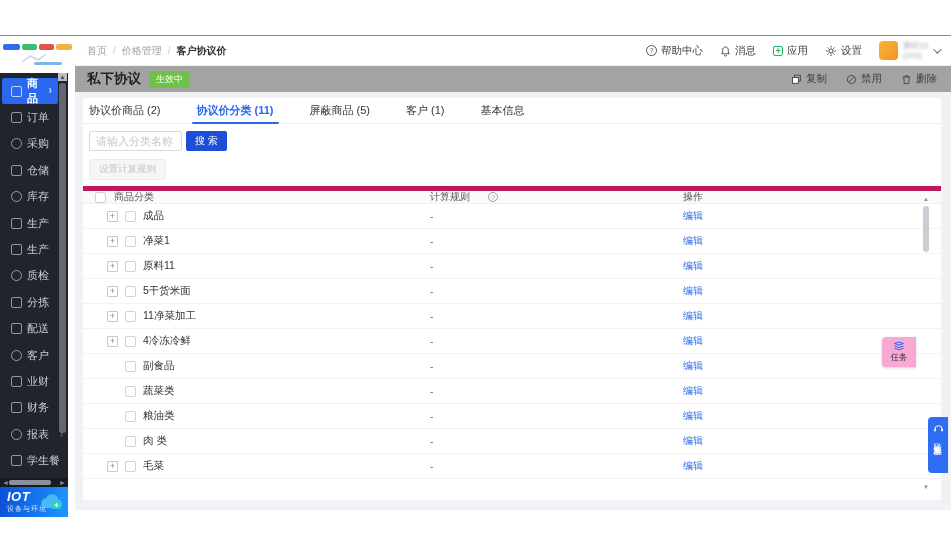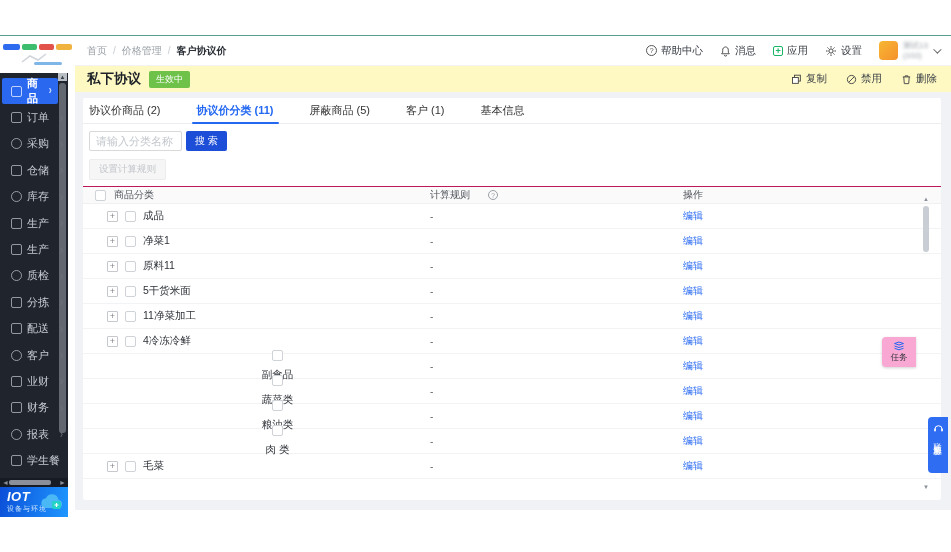--- a/index.html
+++ b/index.html
@@ -46,51 +46,51 @@
   .crumb .last { color:#2b2f36; font-weight:bold; }
   .hdr-right { margin-left:auto; display:flex; align-items:center; gap:17px; font-size:10.5px; color:#3a3f46; }
   .hbtn { display:flex; align-items:center; gap:4px; cursor:pointer; }
   .qcircle { width:11px; height:11px; border:1px solid #555; border-radius:50%; font-size:7.5px; color:#555; display:flex; align-items:center; justify-content:center; }
   .appicon { width:10px; height:10px; border:1.2px solid #18b566; border-radius:2px; color:#18b566; font-size:9px; line-height:8px; text-align:center; font-weight:bold; }
   .userbox { display:flex; align-items:center; gap:5px; cursor:pointer; }
   .avatar { width:19px; height:19px; border-radius:4px; background:linear-gradient(135deg,#f7b733,#f5912c); }
   .uname { font-size:8px; color:#9aa0a6; line-height:9.5px; filter:blur(1.6px); }
   .caret { width:6px; height:6px; border-right:1.4px solid #666; border-bottom:1.4px solid #666; transform:rotate(45deg) translateY(-2px); }
 
-  .titlebar { height:26px; background:#fef9c3; display:flex; align-items:center; padding:0 12px; }
+  .titlebar { height:26px; background:#a3a3a3; display:flex; align-items:center; padding:0 12px; }
   .ptitle { font-size:13.5px; font-weight:bold; color:#1f2329; }
   .badge { margin-left:8px; background:#6ec24a; color:#fff; font-size:9px; padding:2px 7px; border-radius:2px; }
   .pactions { margin-left:auto; display:flex; gap:19px; align-items:center; font-size:10.5px; color:#3a3f46; padding-right:2px; }
   .abtn { display:flex; align-items:center; gap:4px; cursor:pointer; }
 
   .content { position:absolute; left:0; top:56px; width:876px; height:418px; background:#f0f2f5; }
   .card { position:absolute; left:8px; top:6px; width:858px; height:402px; background:#fff; border-radius:2px; }
 
   .tabs { height:26px; border-bottom:1px solid #ebedf0; display:flex; gap:36px; padding-left:6px; align-items:stretch; }
   .tab { font-size:11px; color:#333; display:flex; align-items:center; position:relative; cursor:pointer; }
   .tab.active { color:#2468f2; font-weight:bold; }
   .tab.active::after { content:""; position:absolute; left:-5px; right:-5px; bottom:-1px; height:2px; background:#2468f2; border-radius:1px; }
 
   .searchrow { display:flex; gap:4px; align-items:center; padding:7px 0 7px 6px; }
   .sinput { width:93px; height:20px; border:1px solid #d9d9d9; border-radius:2px; font-size:11px; padding:0 6px; color:#333; outline:none; }
   .sinput::placeholder { color:#c3c7cc; }
   .sbtn { height:20px; background:#1d4ed8; color:#fff; font-size:10px; border:none; border-radius:2px; padding:0 9px; cursor:pointer; }
 
   .rulebtn { margin-left:6px; display:inline-block; background:#f6f6f6; border:1px solid #ececec; color:#c3c6cb; font-size:9.5px; padding:3px 9px; border-radius:2px; cursor:not-allowed; }
 
-  .thead { margin-top:6px; height:18px; background:#fafafa; border-top:1px solid #be185d; border-bottom:1px solid #f0f0f0; display:flex; align-items:center; font-size:10px; color:#50555c; }
+  .thead { margin-top:6px; height:18px; background:#fafafa; border-top:5px solid #be185d; border-bottom:1px solid #f0f0f0; display:flex; align-items:center; font-size:10px; color:#50555c; }
   .c1 { width:347px; display:flex; align-items:center; gap:8px; padding-left:12px; }
   .c2 { width:253px; display:flex; align-items:center; gap:18px; }
   .c3 { flex:1; }
   .infoc { width:10px; height:10px; border:1px solid #9aa0a6; border-radius:50%; font-size:6.5px; color:#9aa0a6; display:flex; align-items:center; justify-content:center; }
 
   .tbody { position:relative; height:294px; overflow:hidden; }
   .trow { height:25px; border-bottom:1px solid #f2f3f5; display:flex; align-items:center; font-size:10.5px; color:#2e3238; }
   .trow .c1 { gap:7px; padding-left:24px; }
-  .trow.child .c1 { padding-left:42px;flex-direction:column; }
+  .trow.child .c1 { padding-left:42px; }
   .expand { width:11px; height:11px; border:1px solid #c5c8cc; border-radius:1px; color:#84878c; font-size:9px; display:flex; align-items:center; justify-content:center; flex:none; cursor:pointer; }
   .expand::before { content:"+"; margin-top:-1px; }
   .cb { width:11px; height:11px; border:1px solid #cfd2d6; border-radius:2px; background:#fff; flex:none; cursor:pointer; }
   .dash { color:#666; font-size:10px; }
   .editlink { color:#2f6ef2; font-size:10px; cursor:pointer; }
 
   .vscroll { position:absolute; right:11px; top:98px; width:8px; height:294px; }
   .vscroll .va { position:absolute; left:0; width:8px; color:#8a8f99; font-size:6px; text-align:center; }
   .vscroll .va.t { top:0; } .vscroll .va.b { bottom:0; }
   .vscroll .vthumb { position:absolute; left:1px; top:10px; width:6px; height:46px; background:#c9cdd4; border-radius:3px; }

